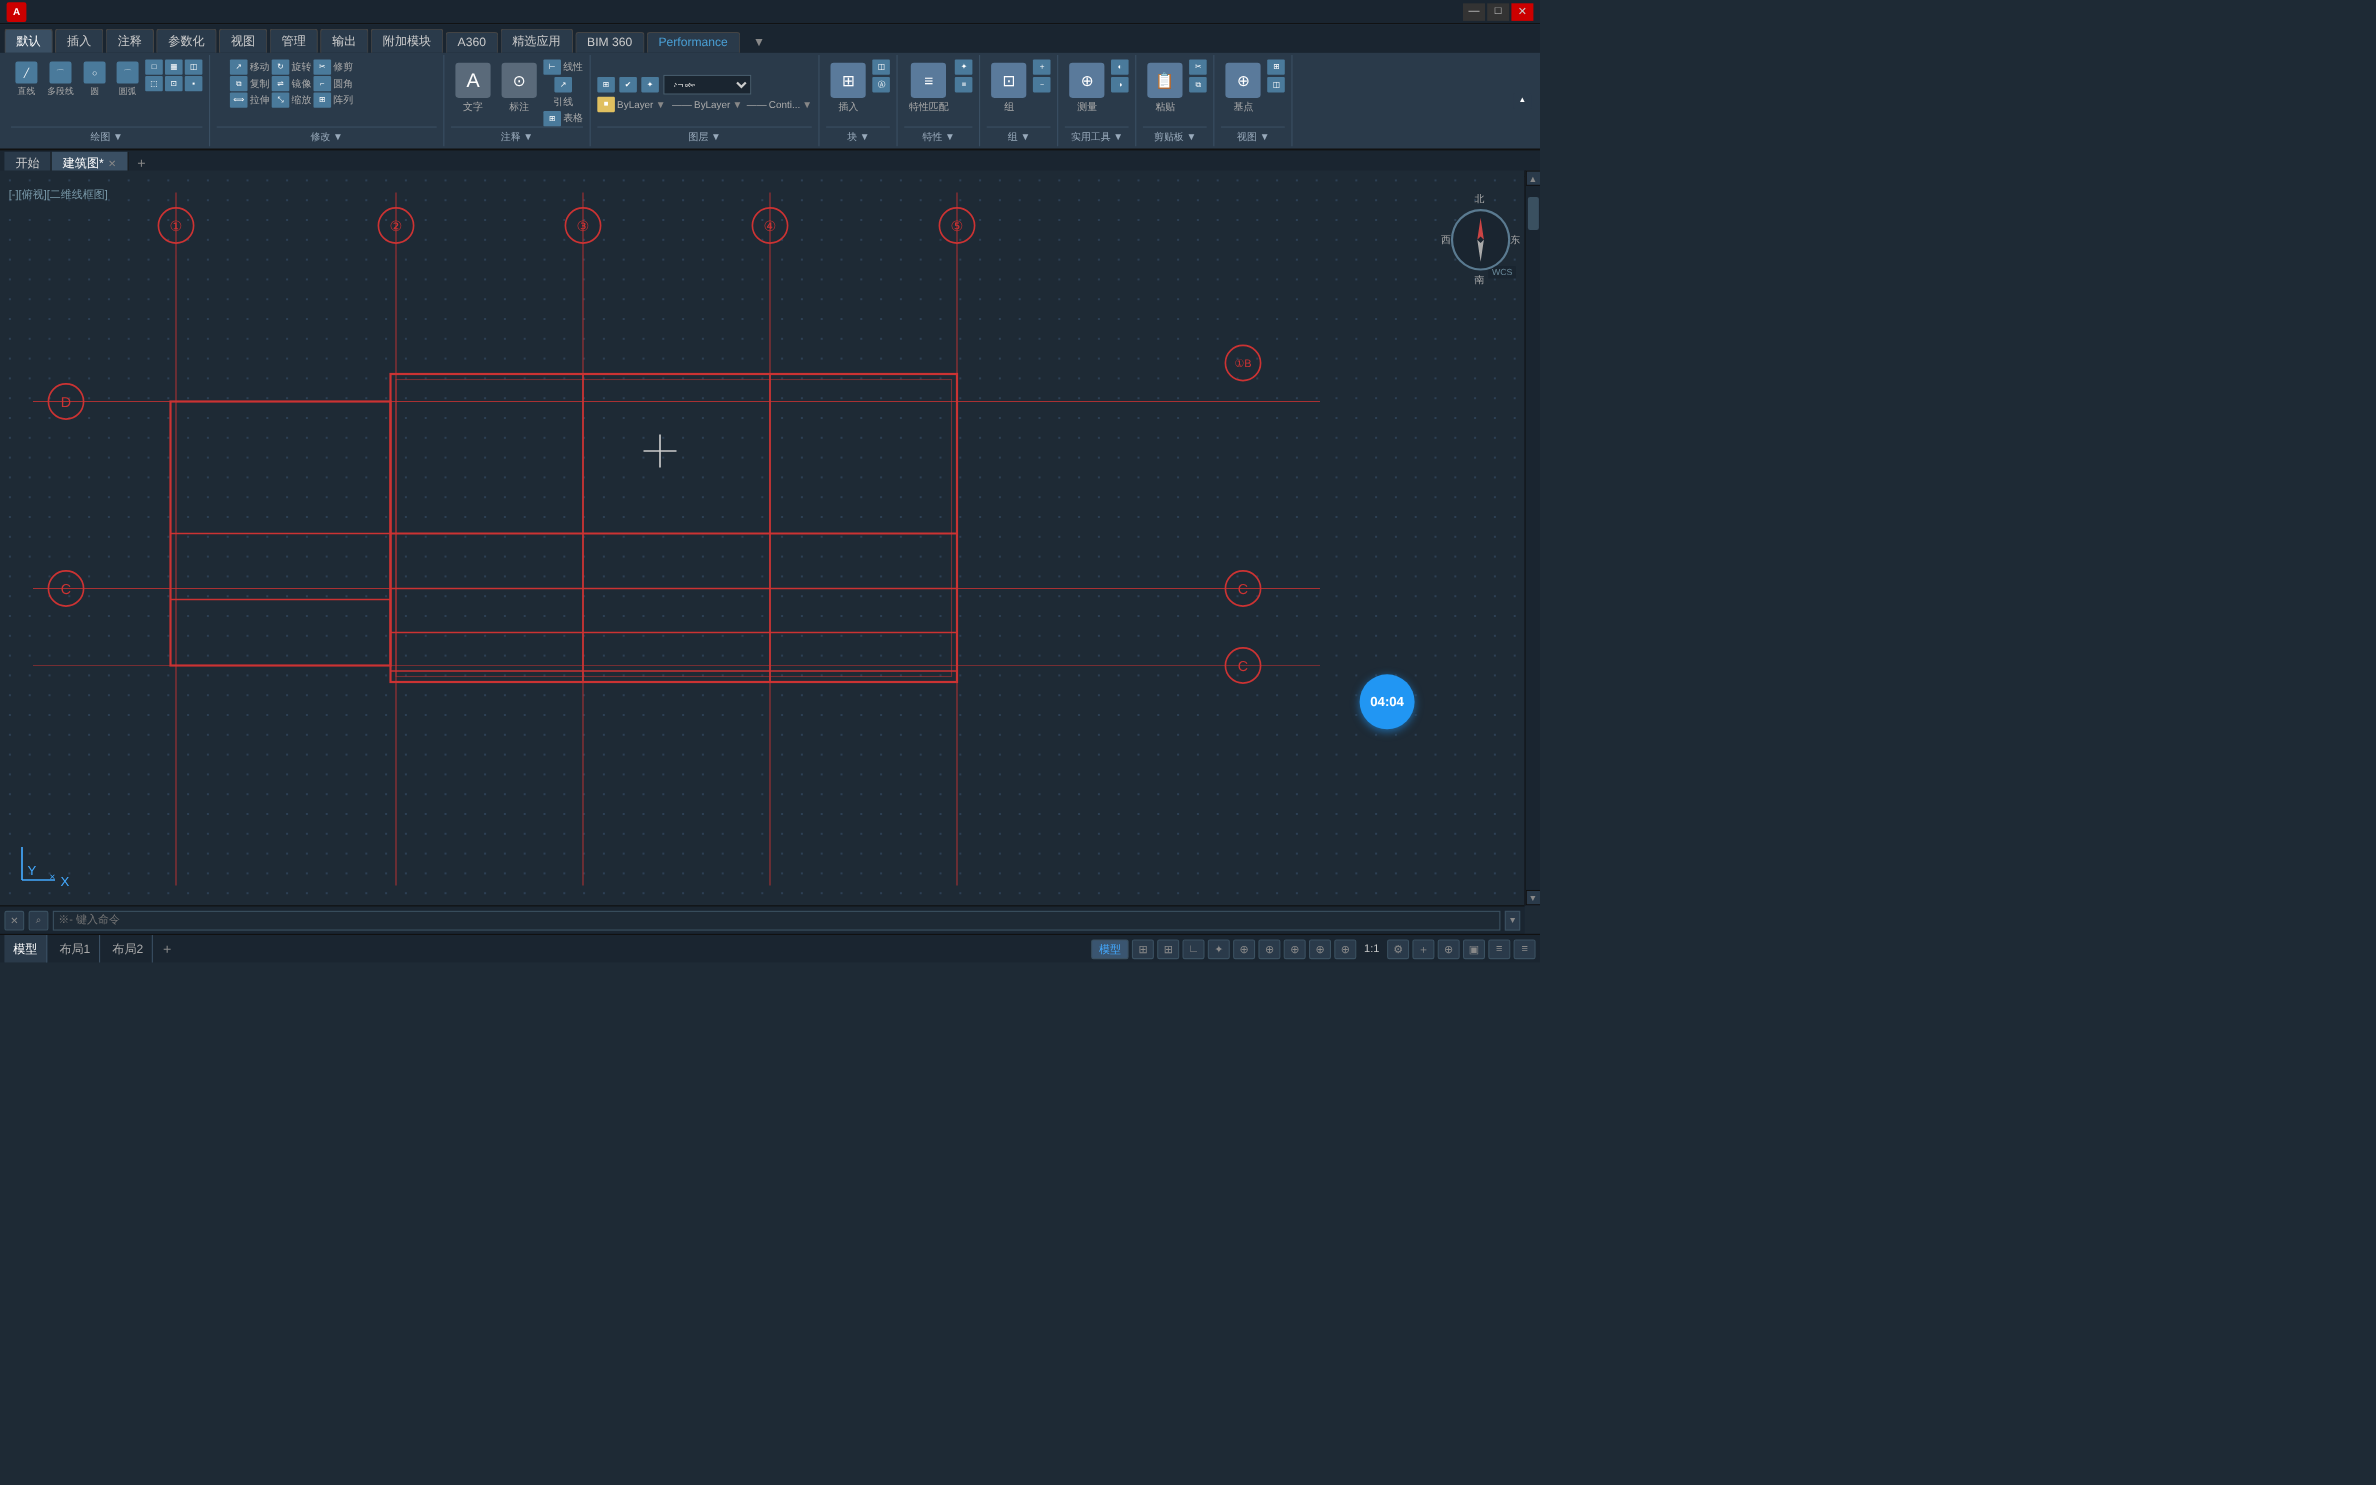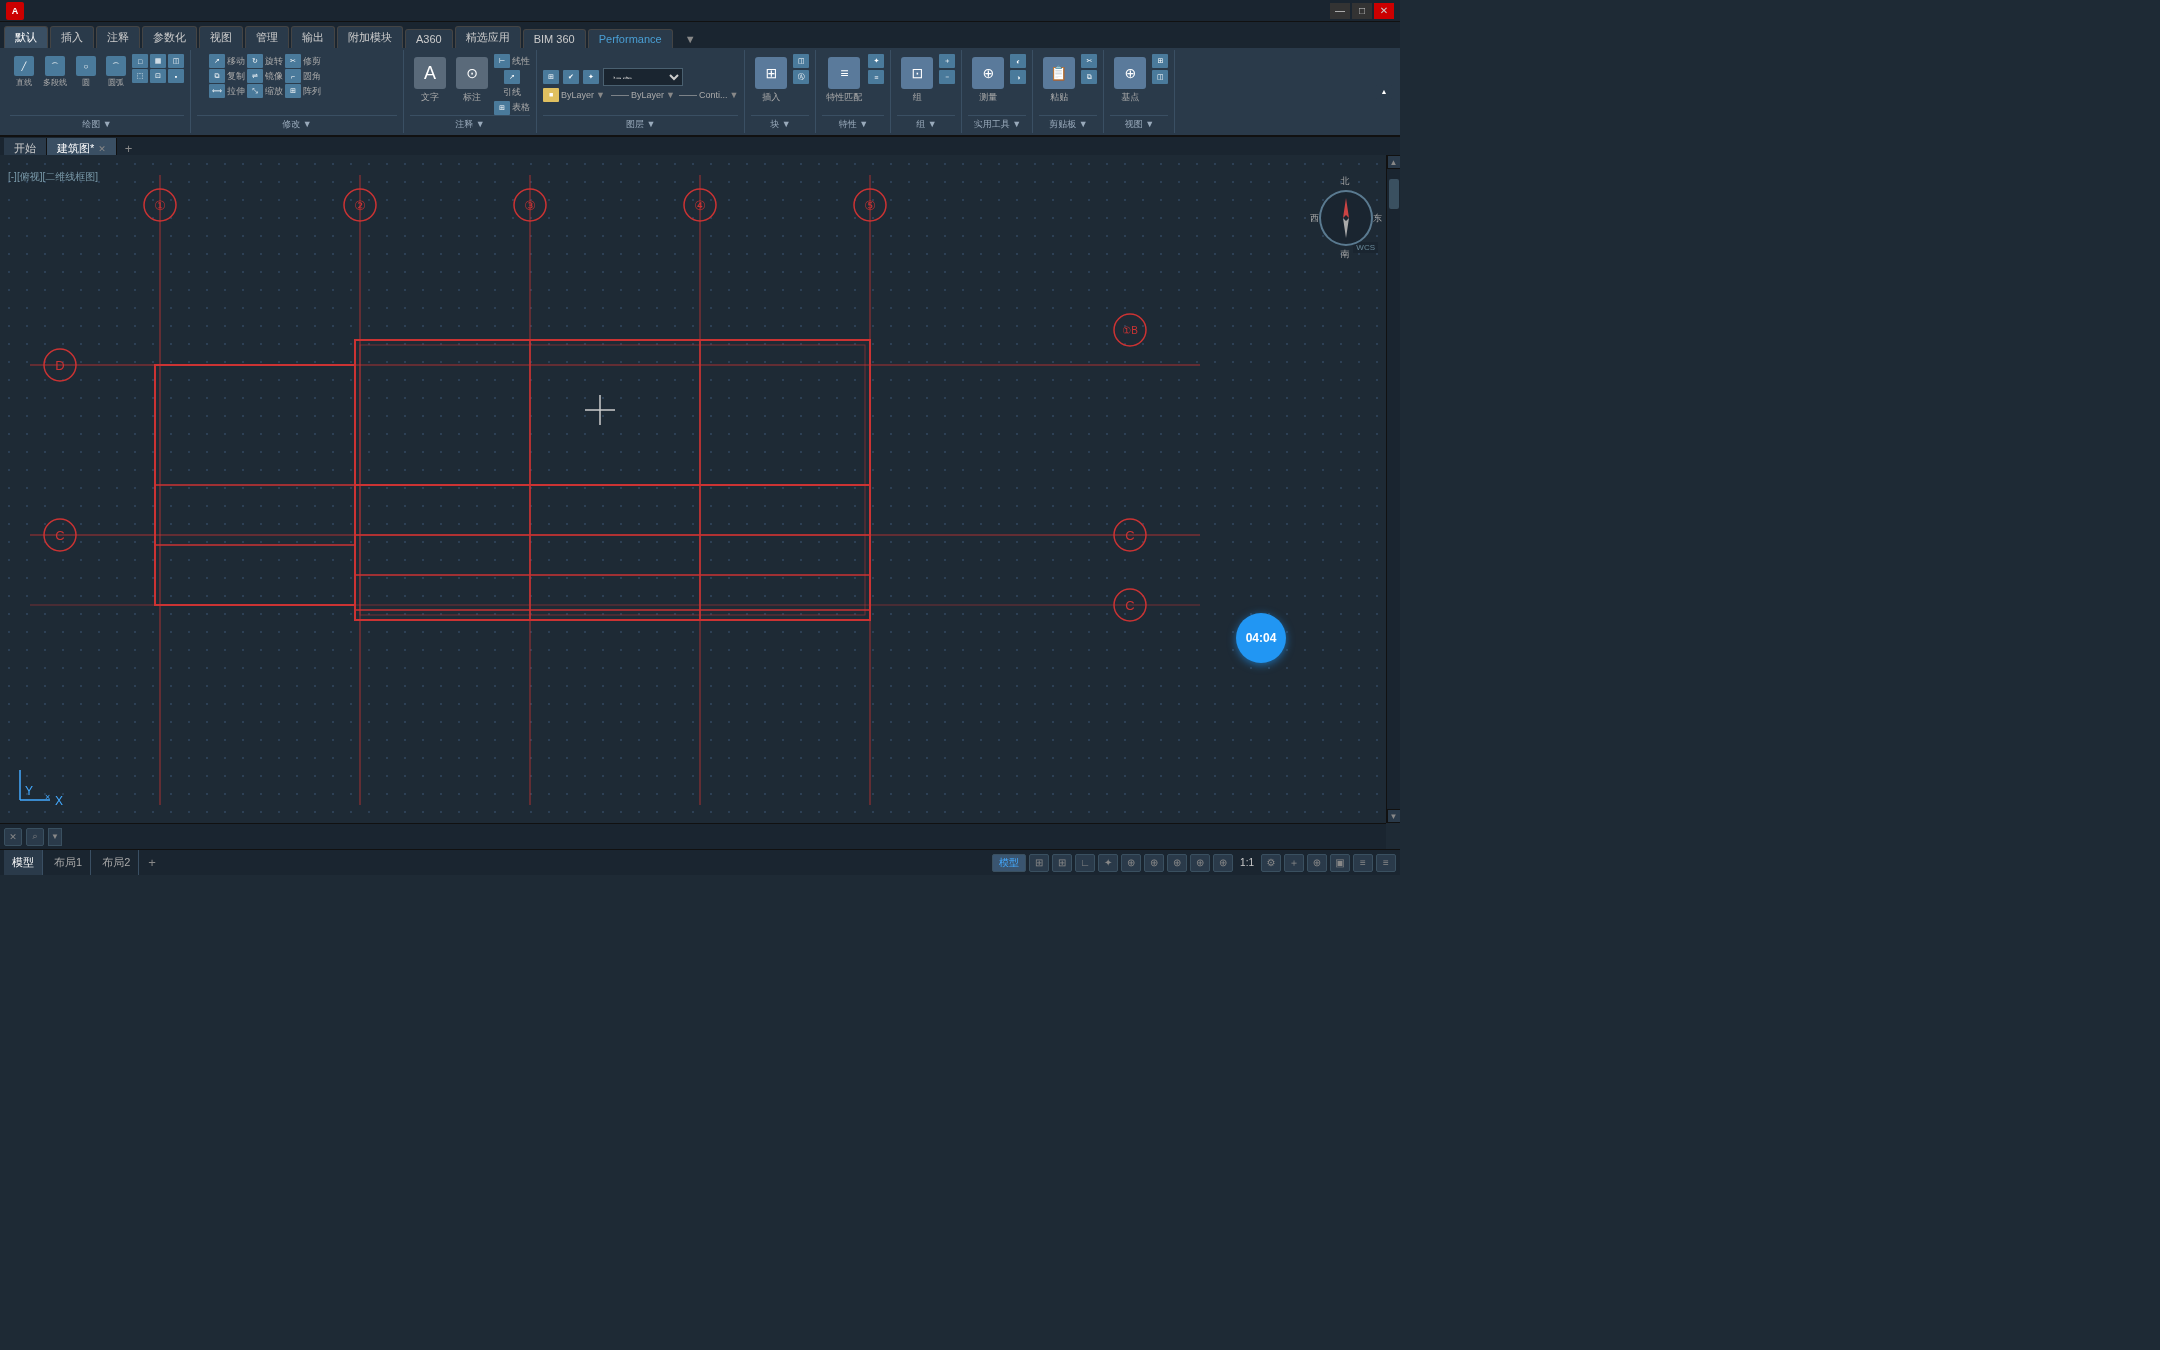--- a/index.html
+++ b/index.html
@@ -815,20 +815,21 @@
     <div style="font-size:8px;color:#666;">⊡</div>
     <div style="font-size:8px;color:#666;">≡</div>
     <div style="font-size:8px;color:#666;">◫</div>
     <div style="font-size:8px;color:#666;">∅</div>
   </div>
 </div>
 
 <div id="command-bar">
   <div class="cmd-btn">✕</div>
   <div class="cmd-btn">⌕</div>
+  <input class="command-input" id="command-input" type="text" placeholder="※- 键入命令" style="">
   <div class="cmd-dropdown">▼</div>
 </div>
 
 <div id="status-bar">
   <div class="status-tab active">模型</div>
   <div class="status-tab">布局1</div>
   <div class="status-tab">布局2</div>
   <div class="status-tab-add">+</div>
 
   <div class="status-right">

